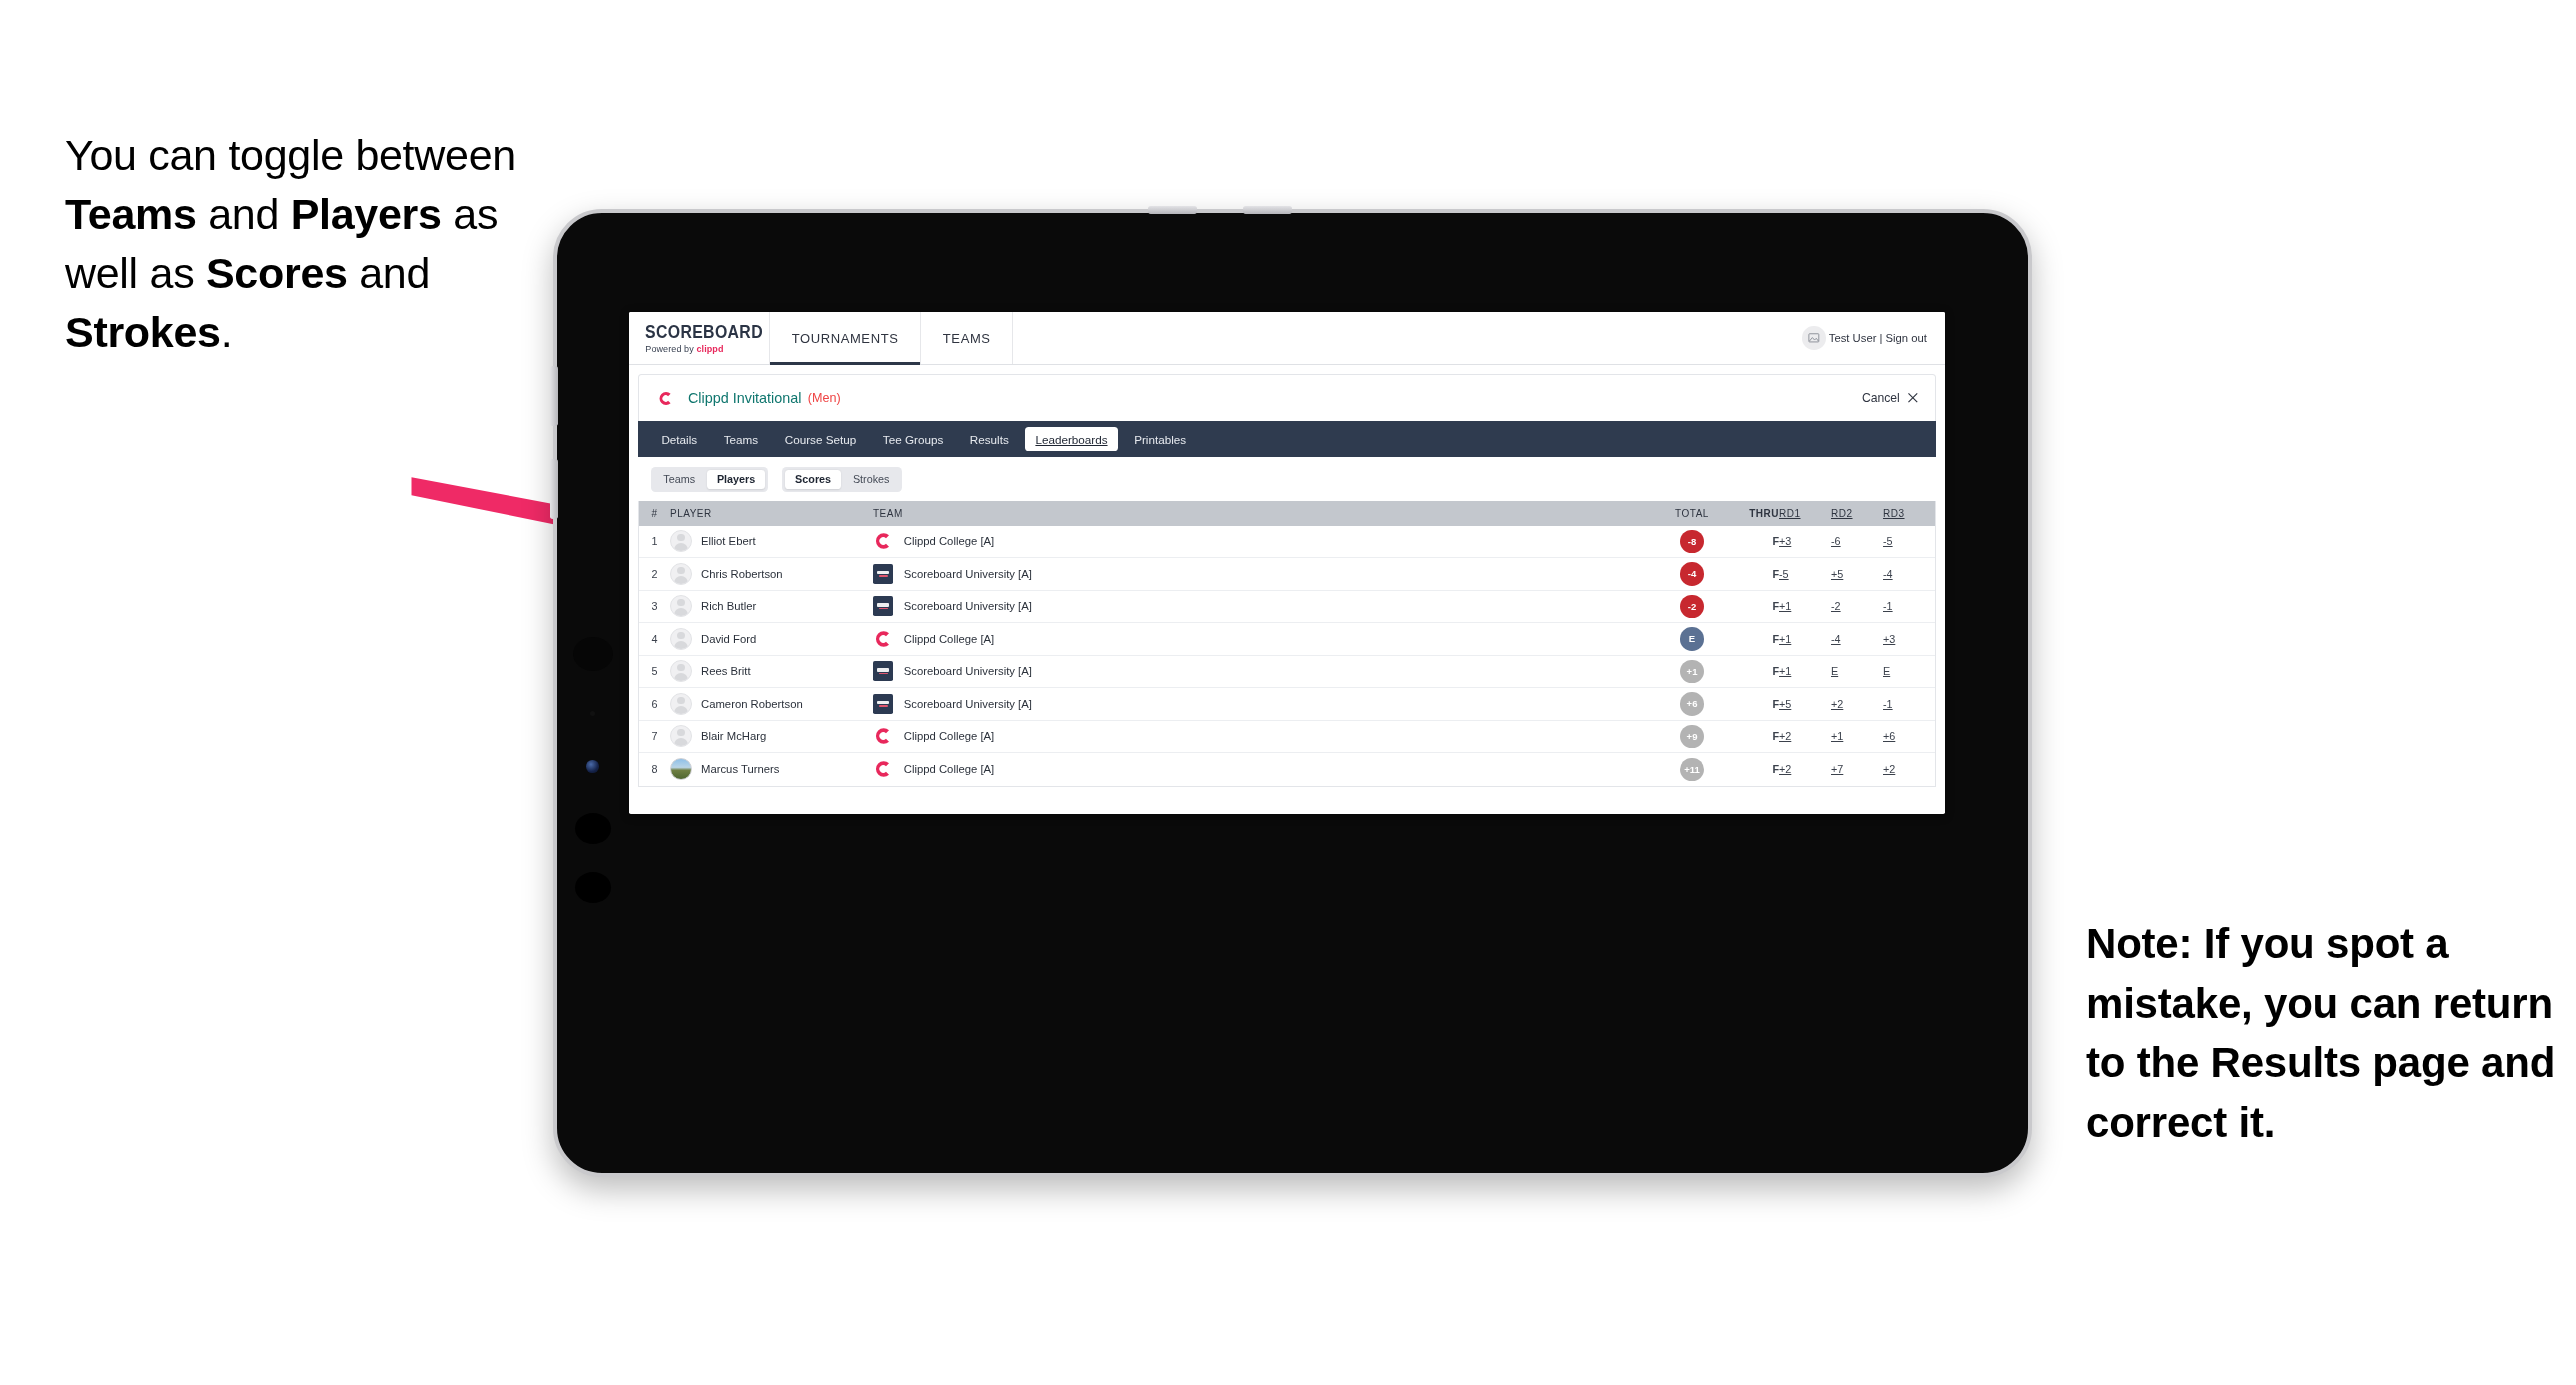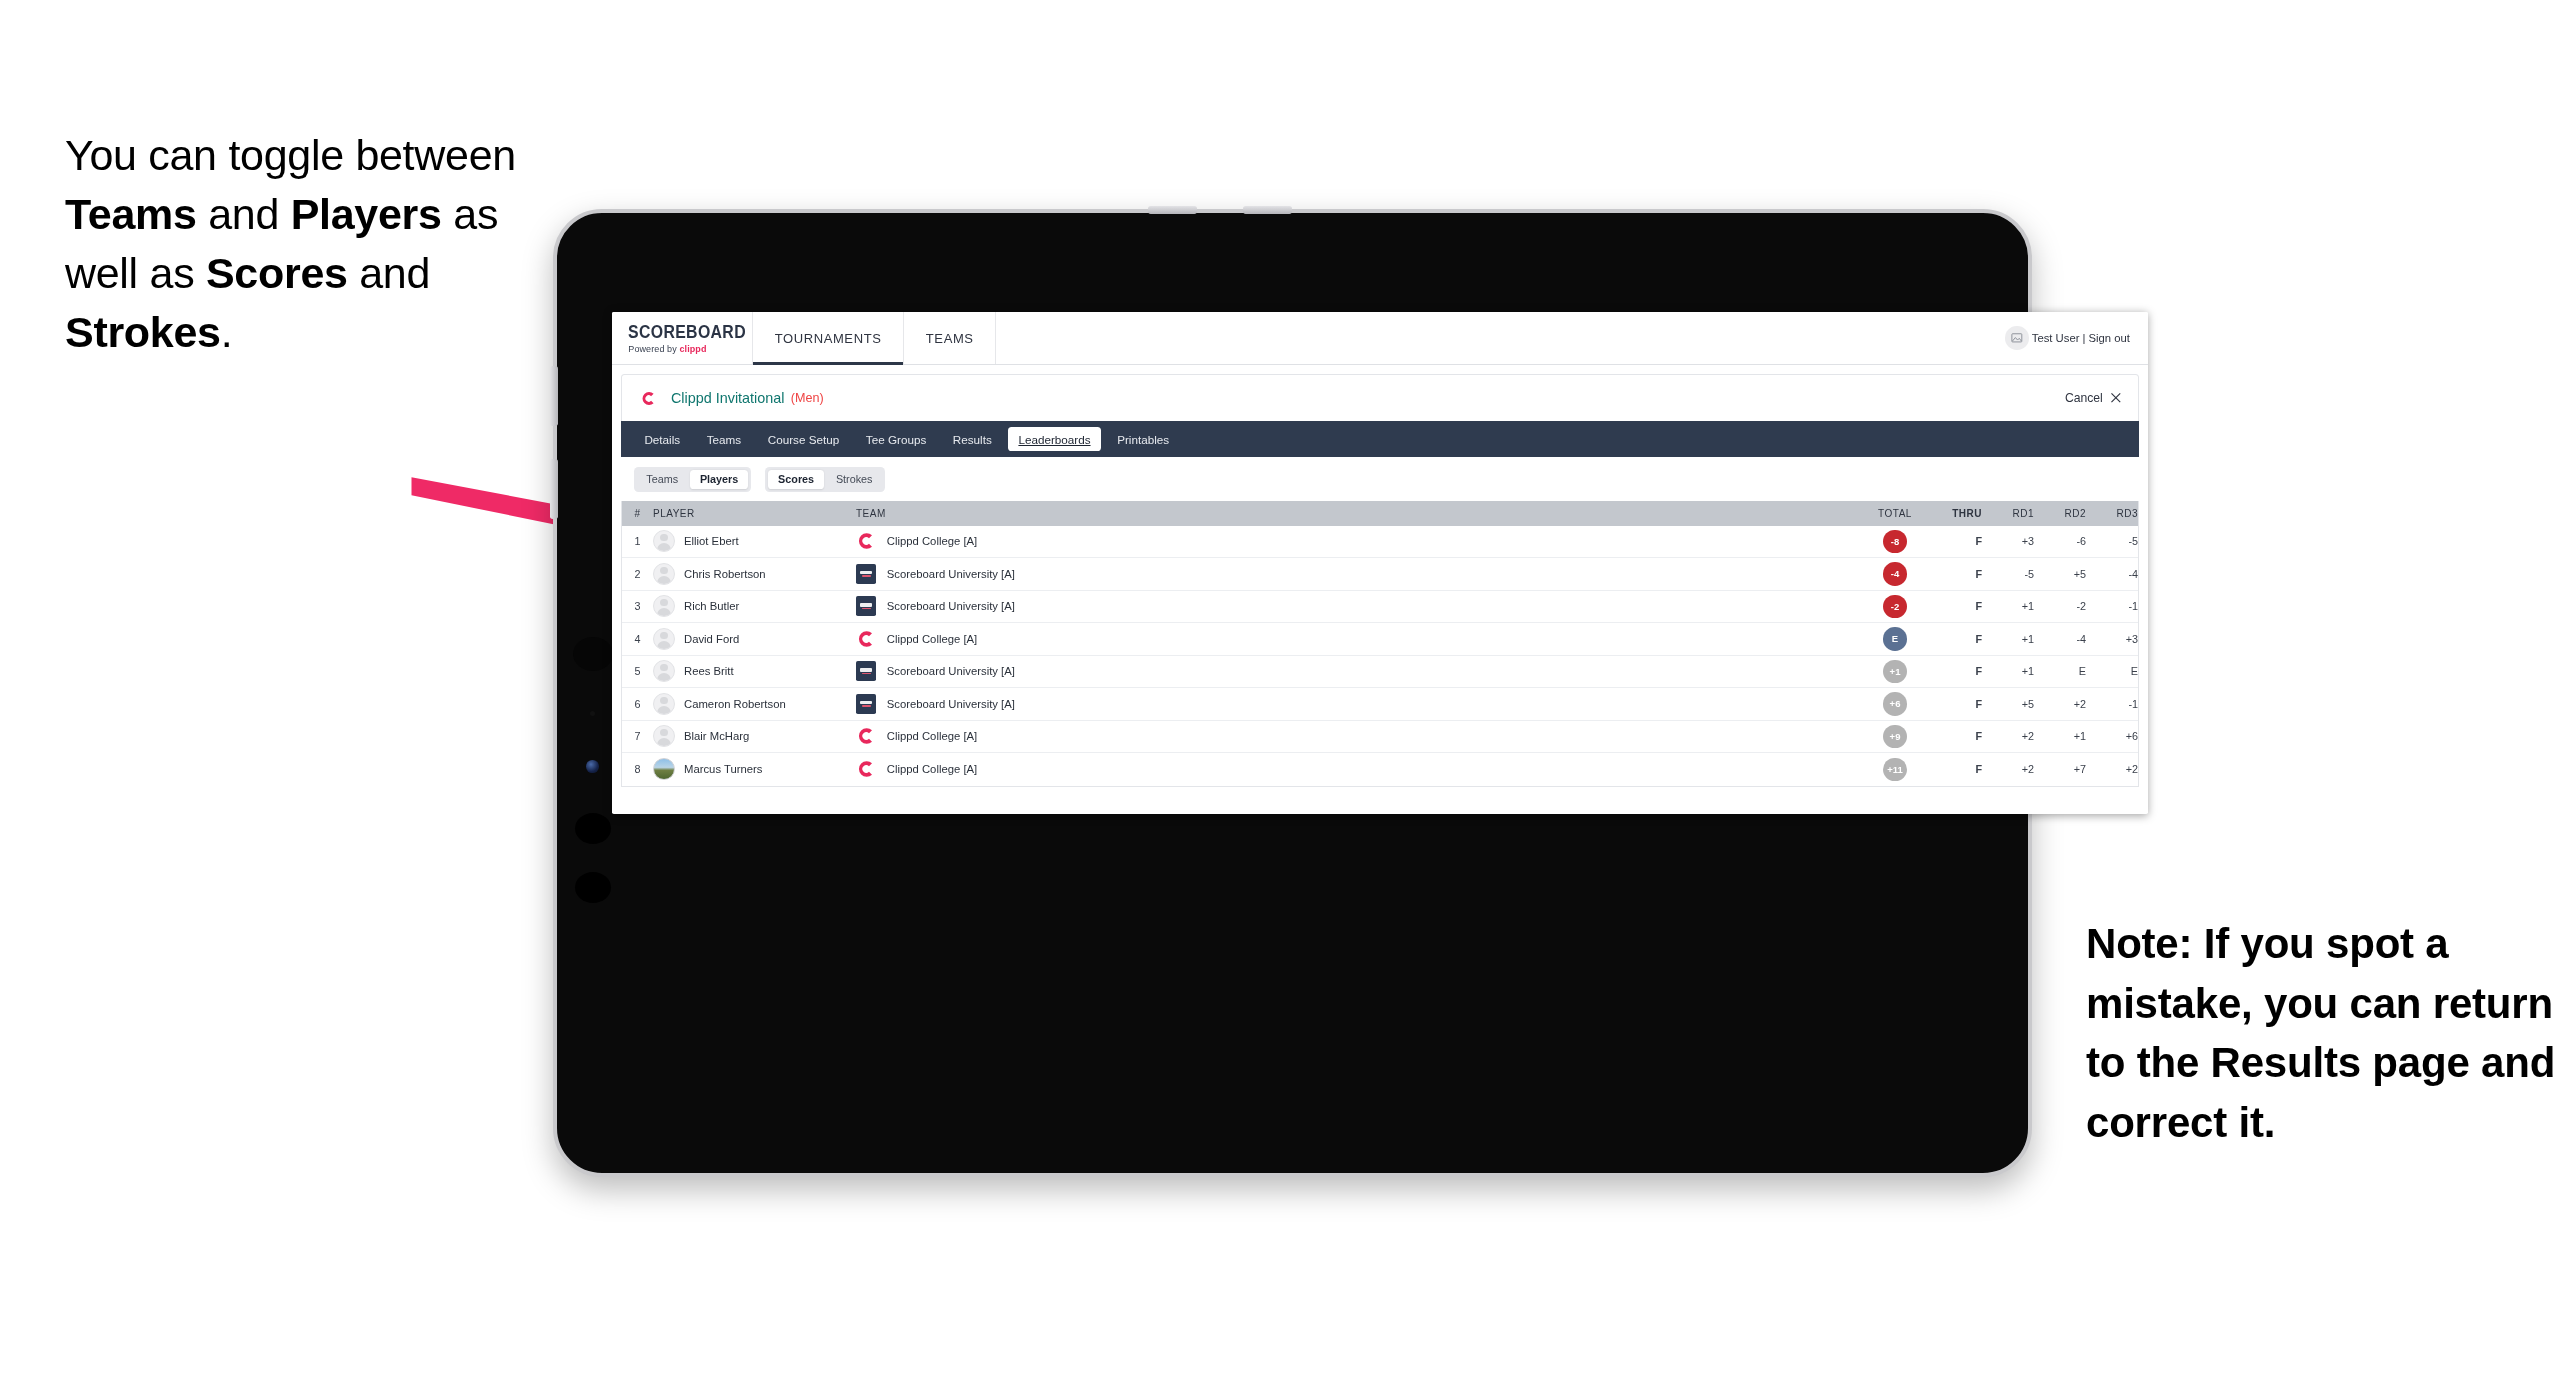--- a/index.html
+++ b/index.html
@@ -90,23 +90,23 @@
   .bezel-dot.d1 { left: 16.3px; top: 424px; width: 40px; height: 34px; background:#060606; }
   .bezel-dot.d2 { left: 32.5px; top: 498px; width: 5.4px;  height: 5.4px;  background:#111; }
   .bezel-dot.d3 { left: 29px; top: 547px; width: 12.6px; height: 12.6px;
                   background: radial-gradient(circle at 38% 34%, #4a6aa8 0%, #15234a 60%, #0a0f20 100%); }
   .bezel-dot.d4 { left: 18px; top: 600px; width: 36px; height: 31px; }
   .bezel-dot.d5 { left: 18px; top: 659px; width: 36px; height: 31px; }
 
   
   #screen {
     position: absolute;
-    left: 55px;
+    left: 72px;
     top: 99px;
-    width: 1536px;
+    width: 1316px;
     height: 502px;
     background: #ffffff;
     overflow: hidden;
     border-radius: 1.8px;
     box-shadow: 0 1.8px 9px rgba(0,0,0,0.35);
   }
 
   
   #topbar {
     height: 52px;
@@ -279,21 +279,21 @@
     height: 25px;
     border-bottom: none;
   }
   .row:last-child { border-bottom: none; }
 
   .c-rank  { width: 31px;  text-align: left;  padding-left: 12.6px; box-sizing: border-box; }
   .c-player{ width: 203px; display: flex; align-items: center; gap: 9px; }
   .c-team  { flex: 1;      display: flex; align-items: center; gap: 10.8px; }
   .c-total { width: 70px;  text-align: center; display:flex; align-items:center; justify-content:center; }
   .c-thru  { width: 52px;  text-align: right; font-weight: bold; }
-  .c-rd    { width: 52px;  text-align: right; }
+  .c-rd    { width: 52px;  text-align: left; text-decoration: underline; }
 
   .row.header .c-rank,
   .row.header .c-player,
   .row.header .c-team,
   .row.header .c-total,
   .row.header .c-thru,
   .row.header .c-rd {
     font-size: 10px;
     color: #2e3440;
     letter-spacing: 0.5px;

